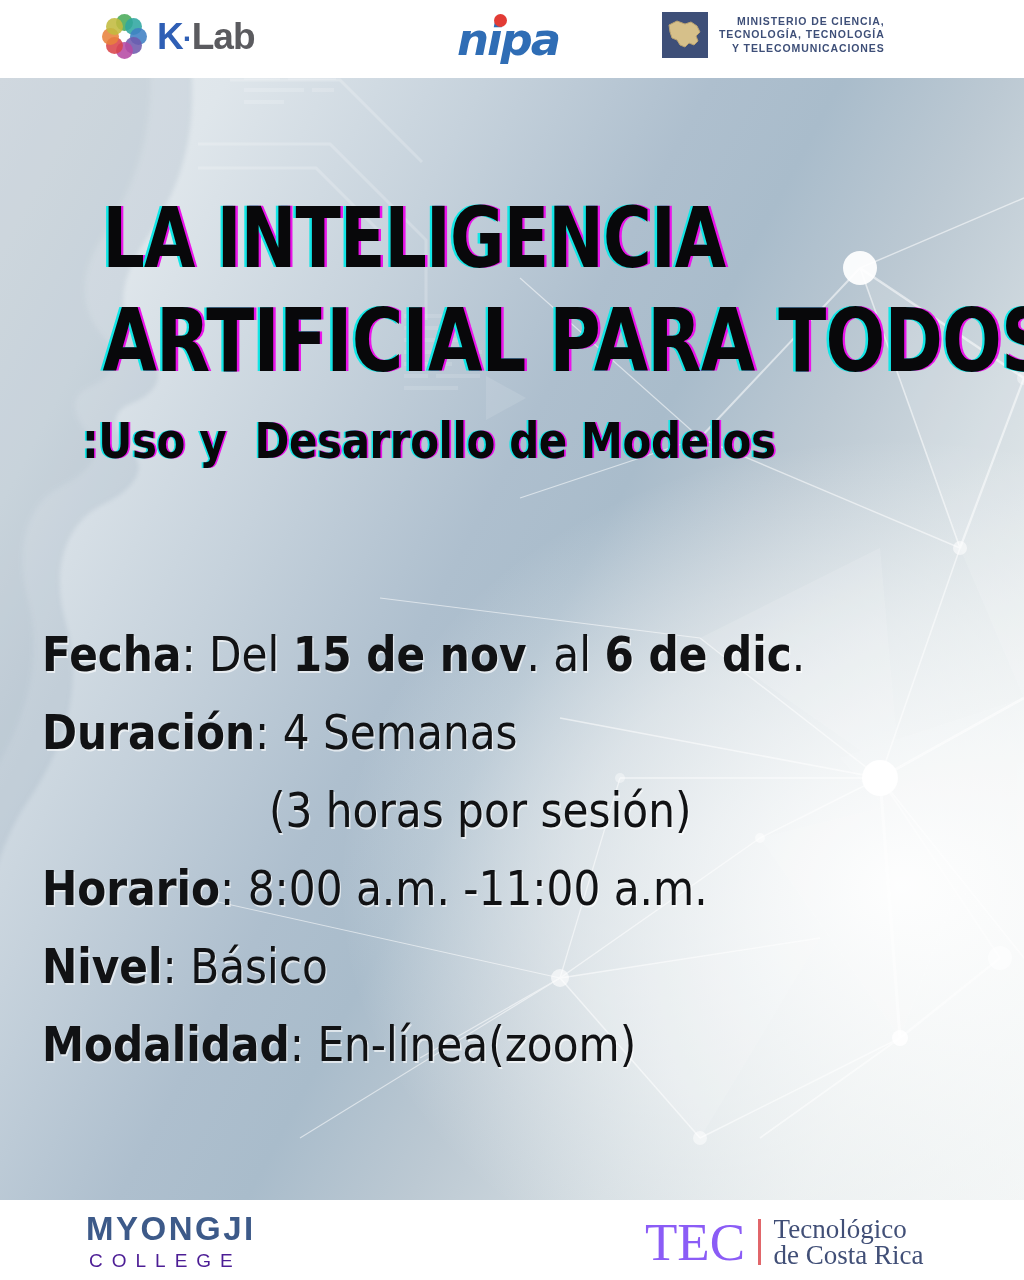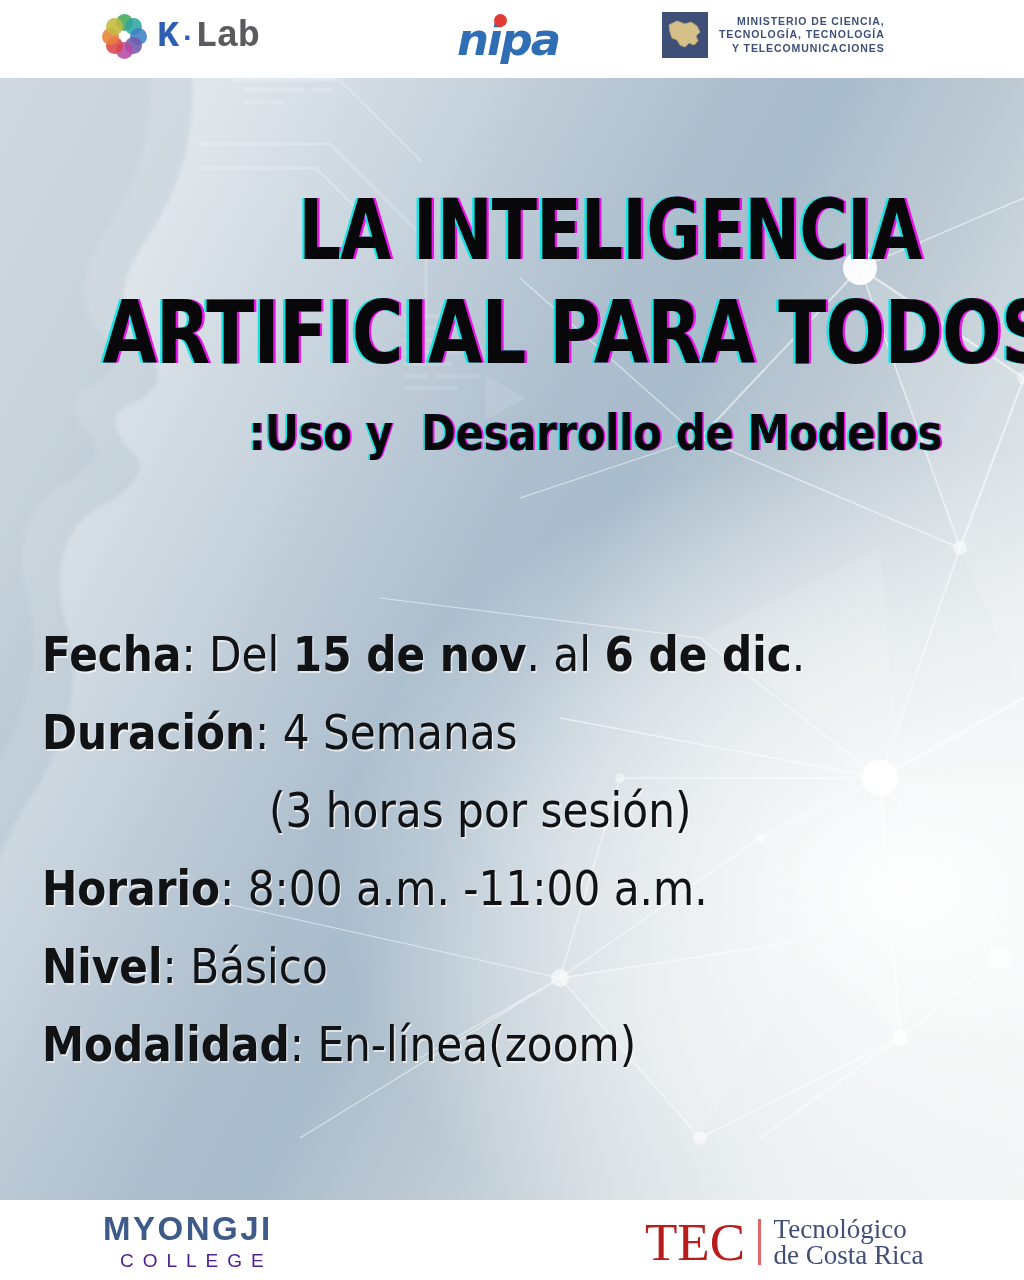--- a/index.html
+++ b/index.html
@@ -39,21 +39,21 @@
     gap:9px;
   }
   .klab-mark { position:relative; width:48px; height:48px; }
   .klab-mark .petal {
     position:absolute;
     width:17px; height:17px;
     border-radius:50%;
     opacity:.88;
   }
   .klab-word {
-    font-family:Liberation Mono, monospace;
+    font-family:Liberation Sans, sans-serif;
     font-size:37px;
     font-weight:600;
     color:#5b5b5f;
     letter-spacing:-1px;
     line-height:1;
   }
   .klab-word .k-blue { color:#2f5fb5; }
   .klab-word .dot-sep { color:#2f5fb5; font-size:30px; }
 
   .logo-nipa {
@@ -136,23 +136,23 @@
     width:420px; height:430px;
     opacity:.5;
   }
 
   
   .netgraph { position:absolute; left:0; top:0; width:1024px; height:1122px; }
 
   
   .title-block {
     position:absolute;
-    left:0; top:102px;
+    left:0; top:110px;
     width:1024px;
-    text-align:right;
+    text-align:left;
     z-index:20;
   }
   .headline {
     font-family:"DejaVu Sans", sans-serif;
     font-weight:700;
     font-size:83px;
     line-height:102px;
     color:#08080a;
     letter-spacing:-1px;
     transform:scaleX(.80);
@@ -206,22 +206,22 @@
   .bottom-bar {
     position:absolute;
     left:0; top:1200px;
     width:1024px; height:80px;
     background:#ffffff;
     z-index:40;
   }
 
   .logo-myongji {
     position:absolute;
-    left:103px; top:10px;
-    text-align:right;
+    left:86px; top:10px;
+    text-align:left;
   }
   .mj-main {
     font-family:"Liberation Sans", sans-serif;
     font-size:33px;
     font-weight:700;
     color:#3d5a89;
     letter-spacing:2.5px;
     line-height:38px;
   }
   .mj-sub {
@@ -238,21 +238,21 @@
     position:absolute;
     left:645px; top:14px;
     display:flex;
     align-items:center;
     gap:13px;
   }
   .tec-word {
     font-family:"Liberation Serif", serif;
     font-size:53px;
     font-weight:400;
-    color:#b91c1c;
+    color:#8b5cf6;
     line-height:56px;
     letter-spacing:0px;
   }
   .tec-rule {
     width:2.5px; height:46px;
     background:#e1666a;
   }
   .tec-sub {
     font-family:"Liberation Serif", serif;
     font-size:27px;

